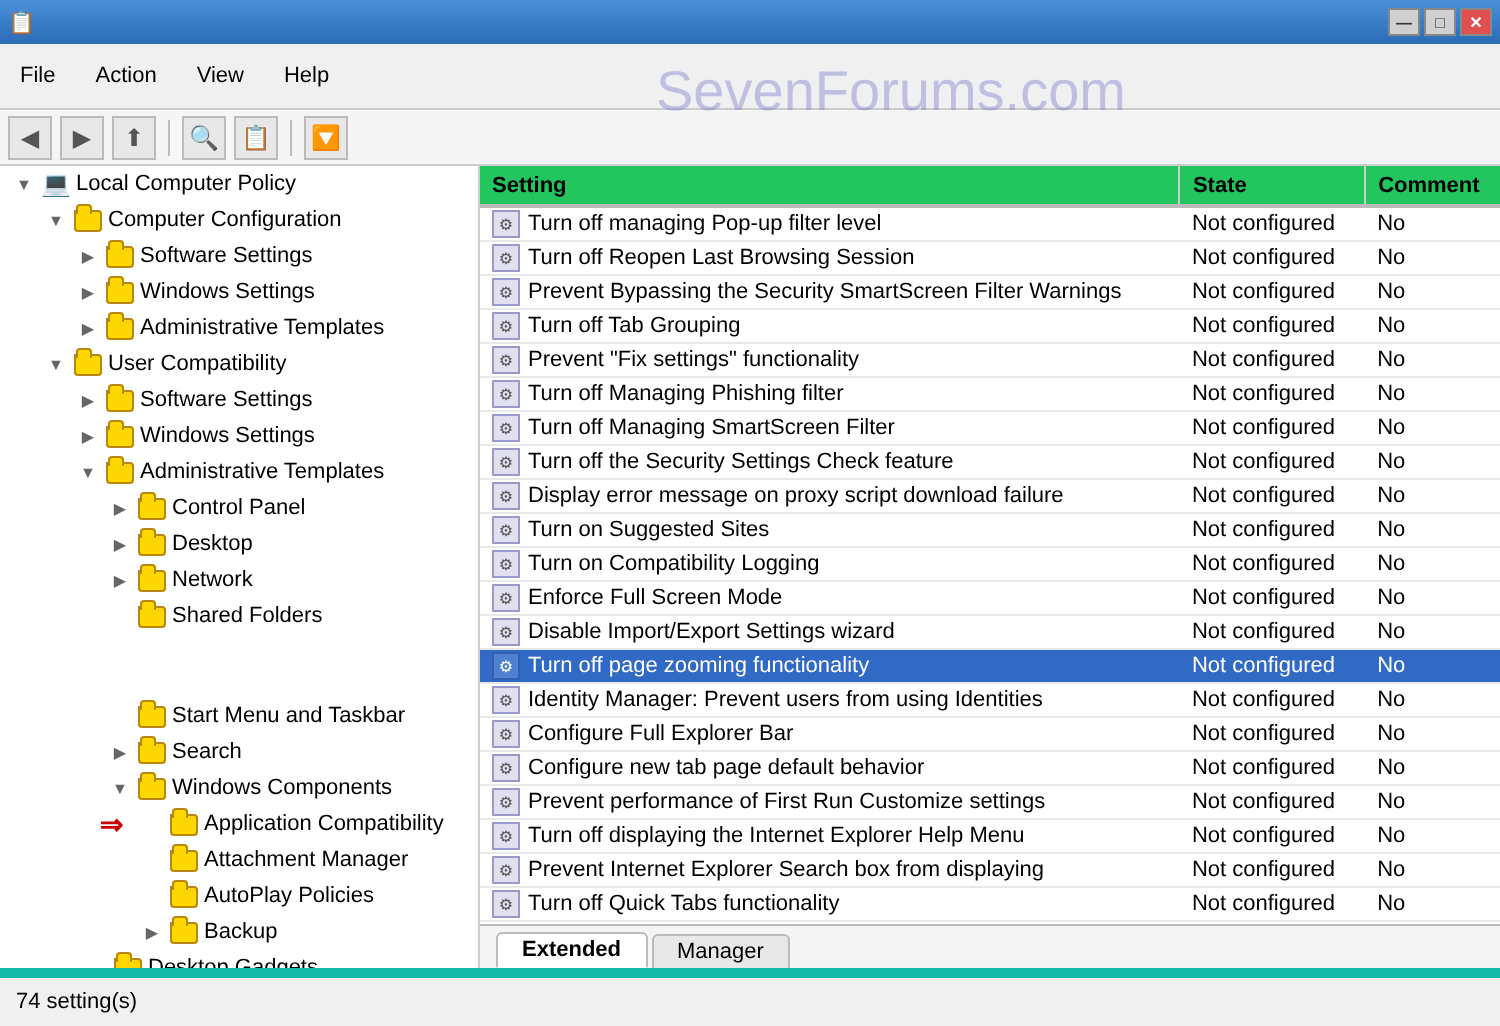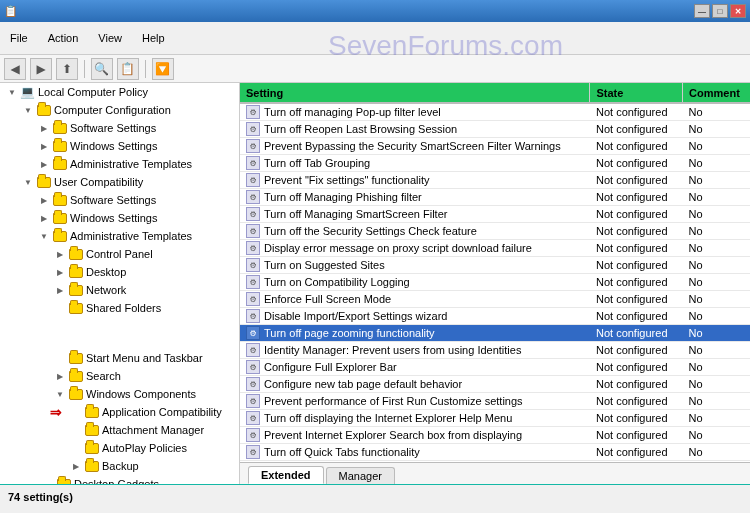--- a/index.html
+++ b/index.html
@@ -266,26 +266,25 @@
     .tab.active {
       background: white;
       border-bottom: 1px solid white;
       font-weight: bold;
     }
 
     
     #status-bar {
       height: 20px;
       background: #f0f0f0;
-      border-top: 1px solid #14b8a6;
+      border-top: 5px solid #14b8a6;
       display: flex;
       align-items: center;
       padding: 12px 8px;
       font-size: 11px;
-      font-weight: bold;
     }
 
     #tree-panel::-webkit-scrollbar, #settings-table::-webkit-scrollbar {
       width: 12px;
     }
     #tree-panel::-webkit-scrollbar-track, #settings-table::-webkit-scrollbar-track {
       background: #f0f0f0;
     }
     #tree-panel::-webkit-scrollbar-thumb, #settings-table::-webkit-scrollbar-thumb {
       background: #bbb;

